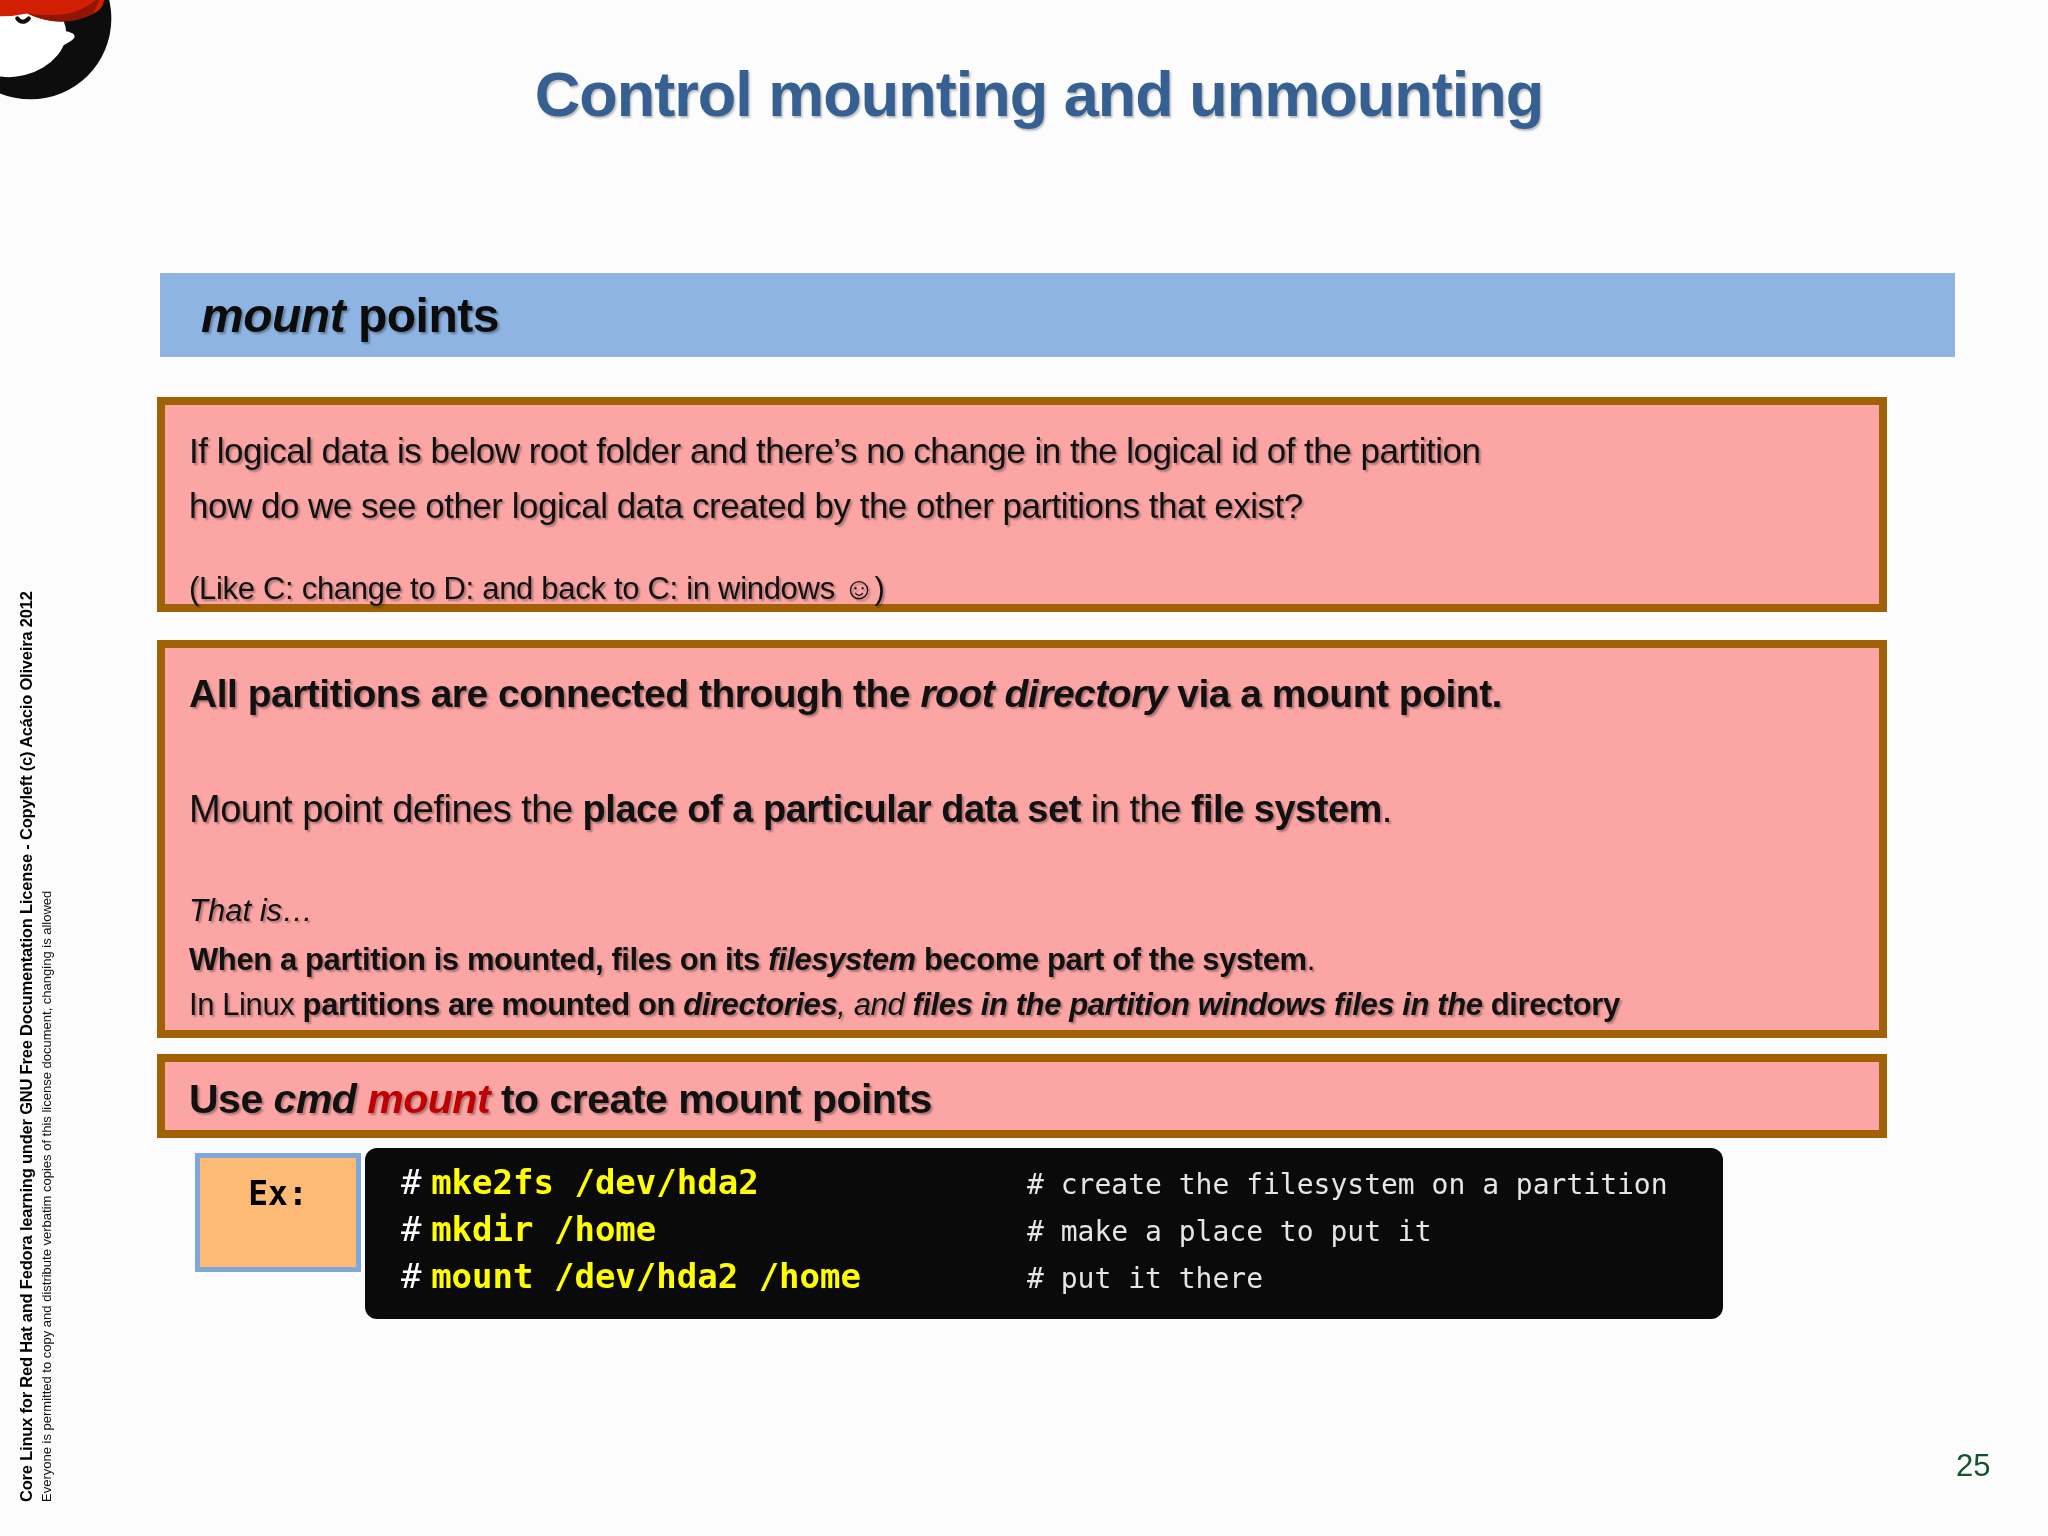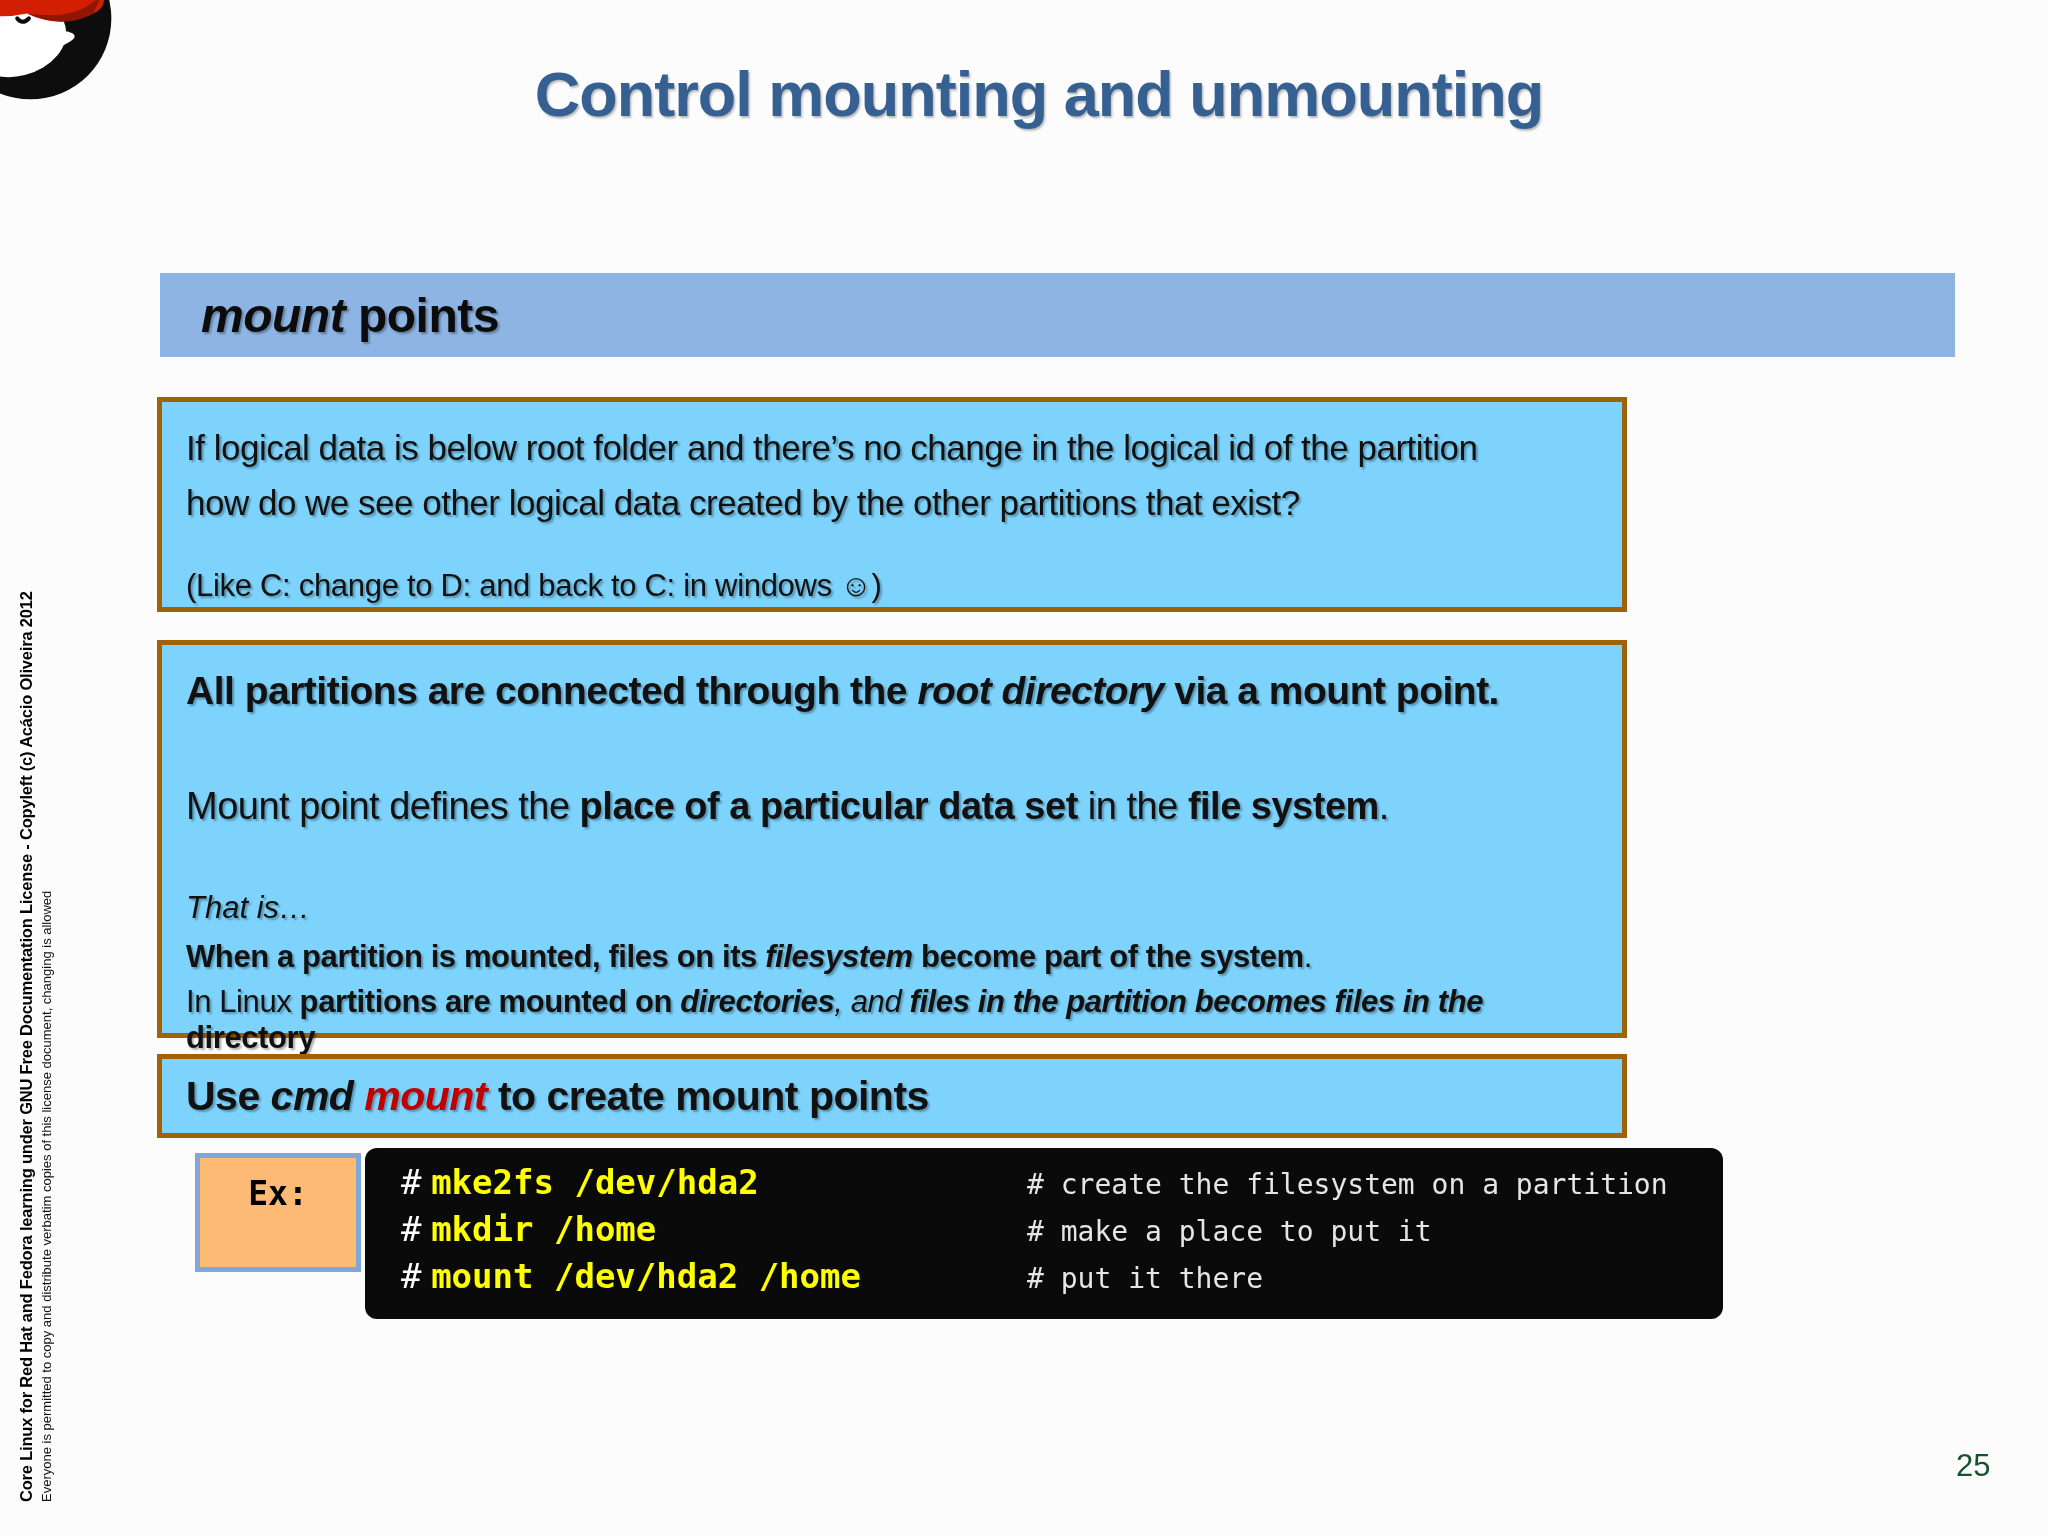--- a/index.html
+++ b/index.html
@@ -38,23 +38,23 @@
   }
   .section-bar-text {
     padding:15px 0 0 41px;
     font-size:48px; font-weight:bold; color:#0c0c0c;
     letter-spacing:-0.5px;
   }
   .section-bar-text .it { font-style:italic; }
 
   
   .box {
-    position:absolute; left:157px; width:1470px;
-    background:#7dd3fc;
-    border:5px solid #a16207;
+    position:absolute; left:157px; width:1730px;
+    background:#fca5a5;
+    border:8px solid #a16207;
   }
   .box-question { top:397px; height:215px; padding:18px 24px 0 24px; }
   .box-explain  { top:640px; height:398px; padding:24px 24px 0 24px; }
   .box-usage    { top:1054px; height:84px; padding:14px 16px 0 24px; }
 
   .q-main { font-size:35px; letter-spacing:-0.5px; line-height:55px; }
   .q-note { font-size:31px; letter-spacing:-0.3px; margin-top:38px; }
 
   .e-p1 { font-size:39px; font-weight:bold; letter-spacing:-0.5px; }
   .e-p2 { font-size:38px; letter-spacing:-0.5px; margin-top:72px; }
@@ -153,21 +153,21 @@
     <div class="e-p2 shadowed">
       <span class="seg-r">Mount point defines the </span><span class="seg-b">place of a particular data set</span><span class="seg-r"> in the </span><span class="seg-b">file system</span><span class="seg-r">.</span>
     </div>
     <div class="e-p3 shadowed">
       <span class="seg-i">That is…</span>
     </div>
     <div class="e-p4 shadowed">
       <span class="seg-b">When a partition is mounted, files on its </span><span class="seg-bi">filesystem</span><span class="seg-b"> become part of the system</span><span class="seg-r">.</span>
     </div>
     <div class="e-p5 shadowed">
-      <span class="seg-r">In Linux </span><span class="seg-b">partitions are mounted on </span><span class="seg-bi">directories</span><span class="seg-i">, and </span><span class="seg-bi"> files in the partition becomes files in the </span><span class="seg-b">directory</span>
+      <span class="seg-r">In Linux </span><span class="seg-b">partitions are mounted on </span><span class="seg-bi">directories</span><span class="seg-i">, and </span><span class="seg-bi"> files in the partition windows files in the </span><span class="seg-b">directory</span>
     </div>
   </div>
 
   <div class="box box-usage">
     <div class="u-p shadowed">
       <span class="seg-b">Use </span><span class="seg-bi">cmd </span><span class="seg-bi seg-red">mount</span><span class="seg-b"> to create mount points</span>
     </div>
   </div>
 
   <div class="ex-box">

